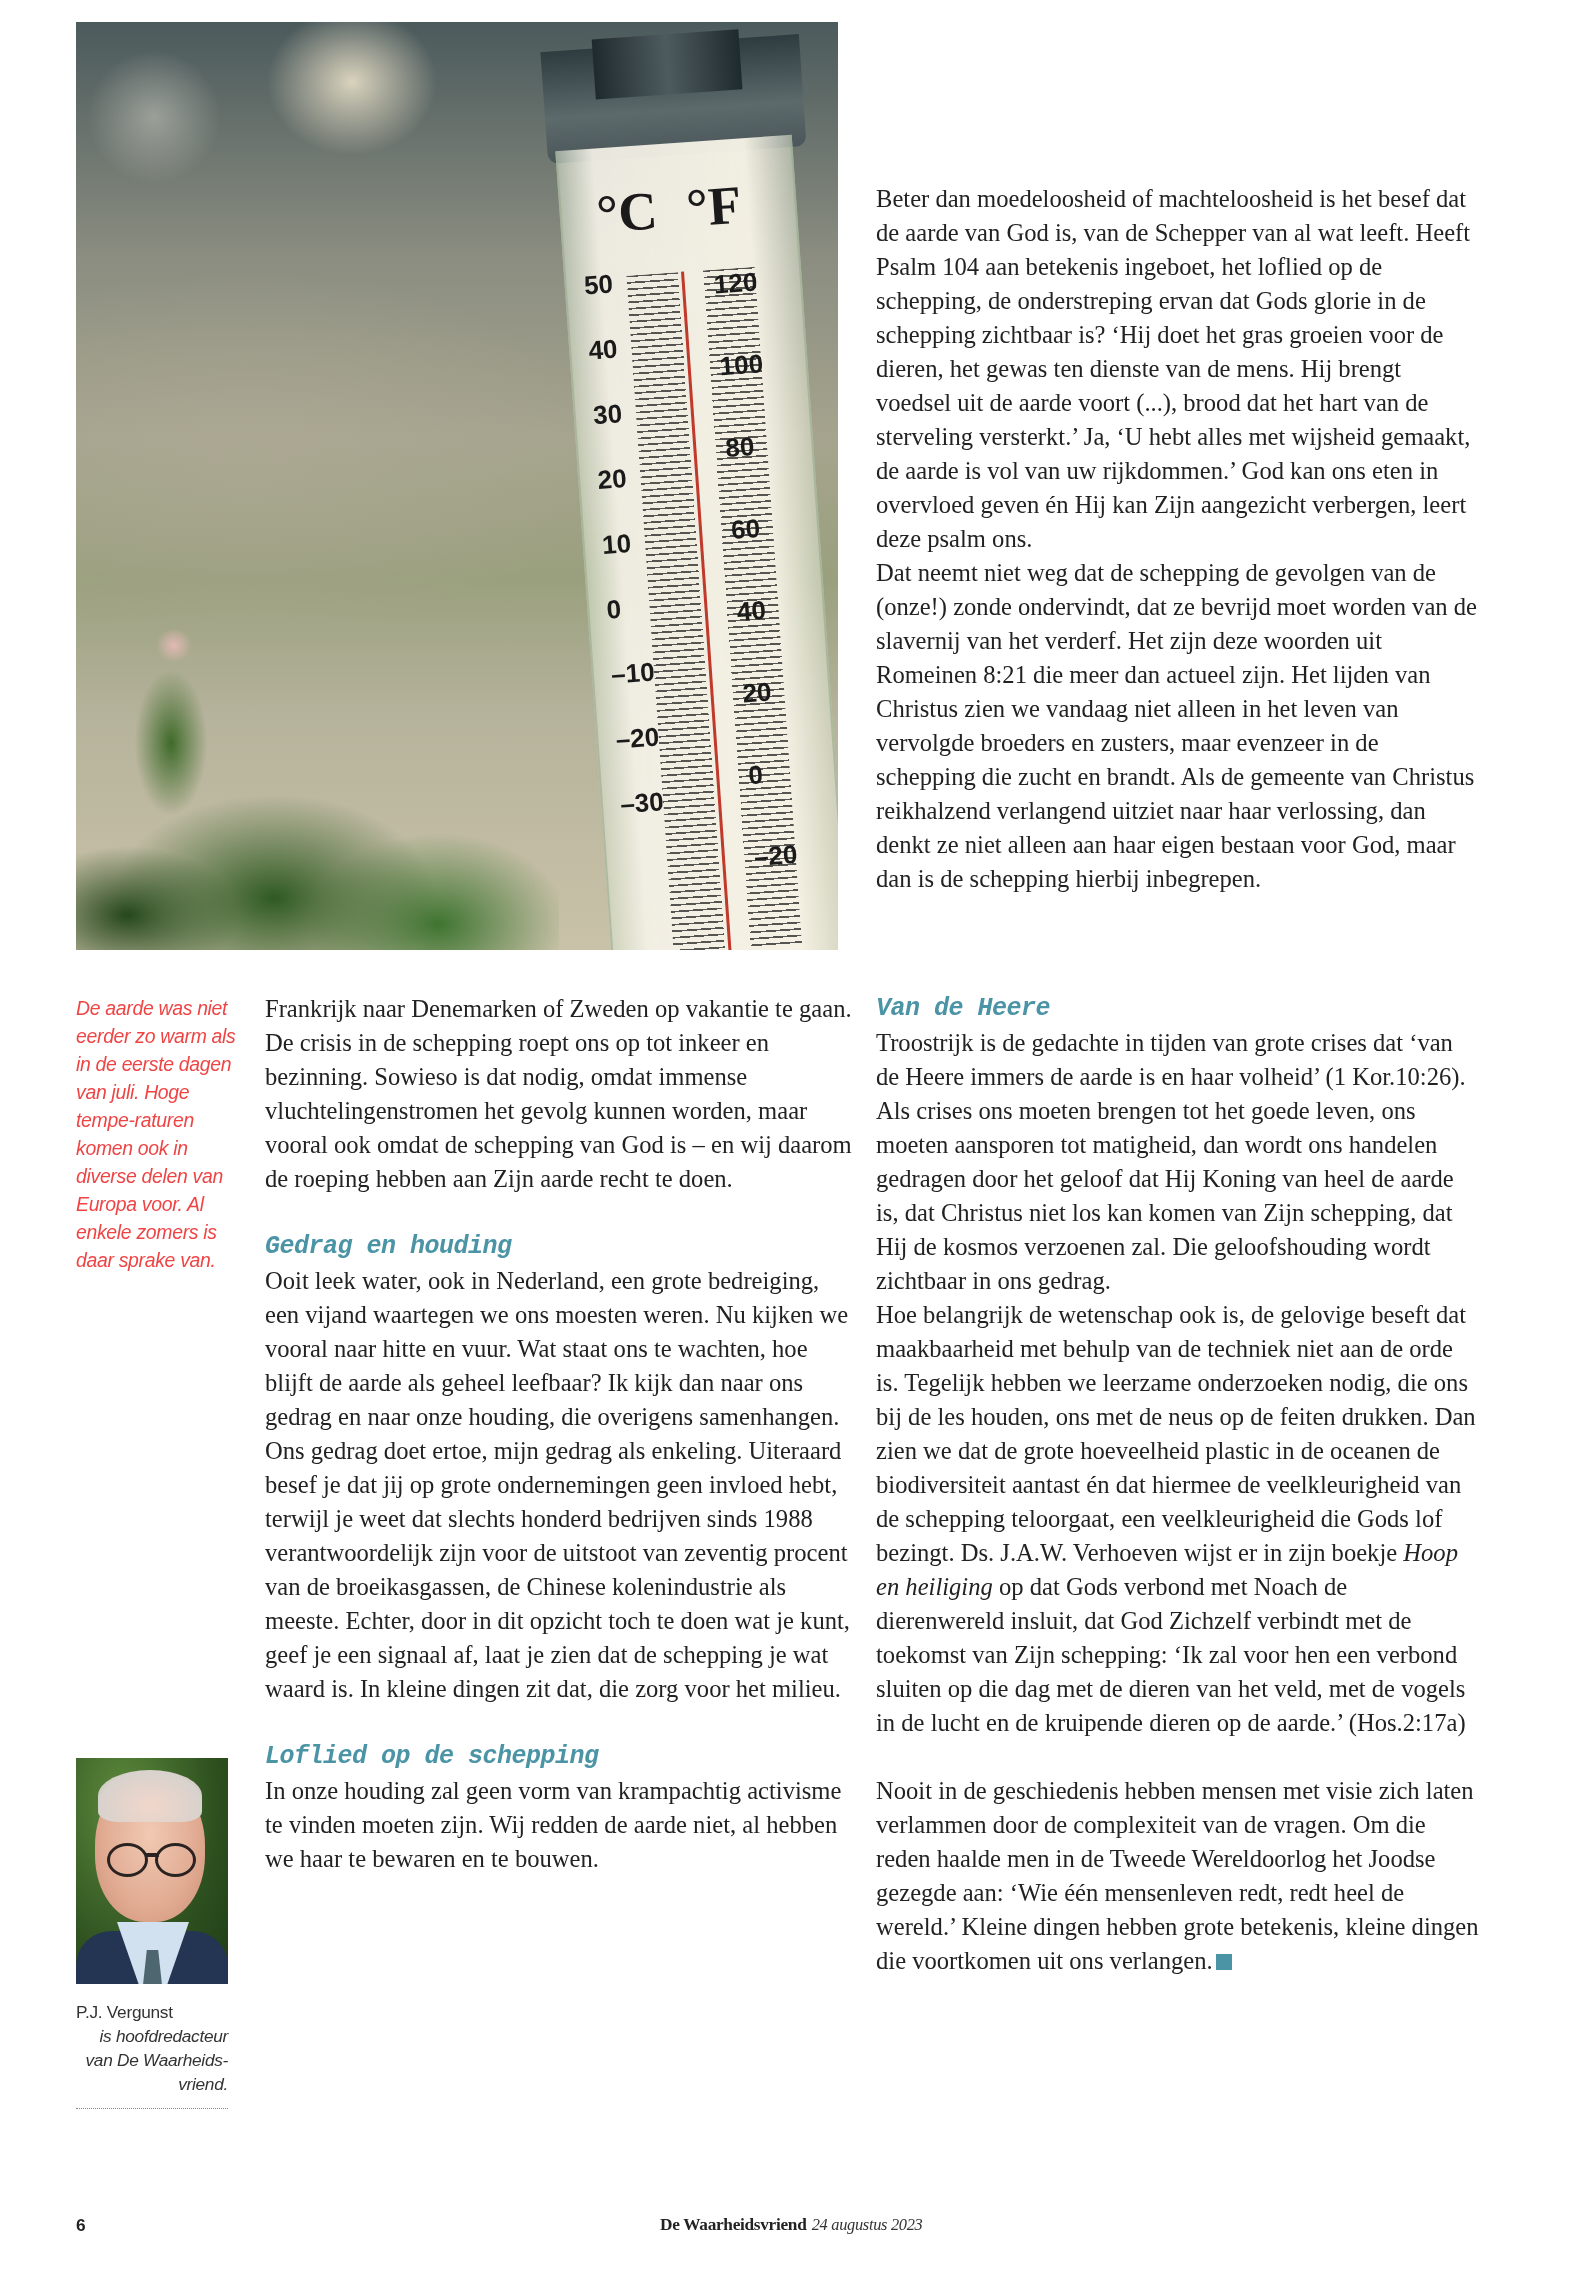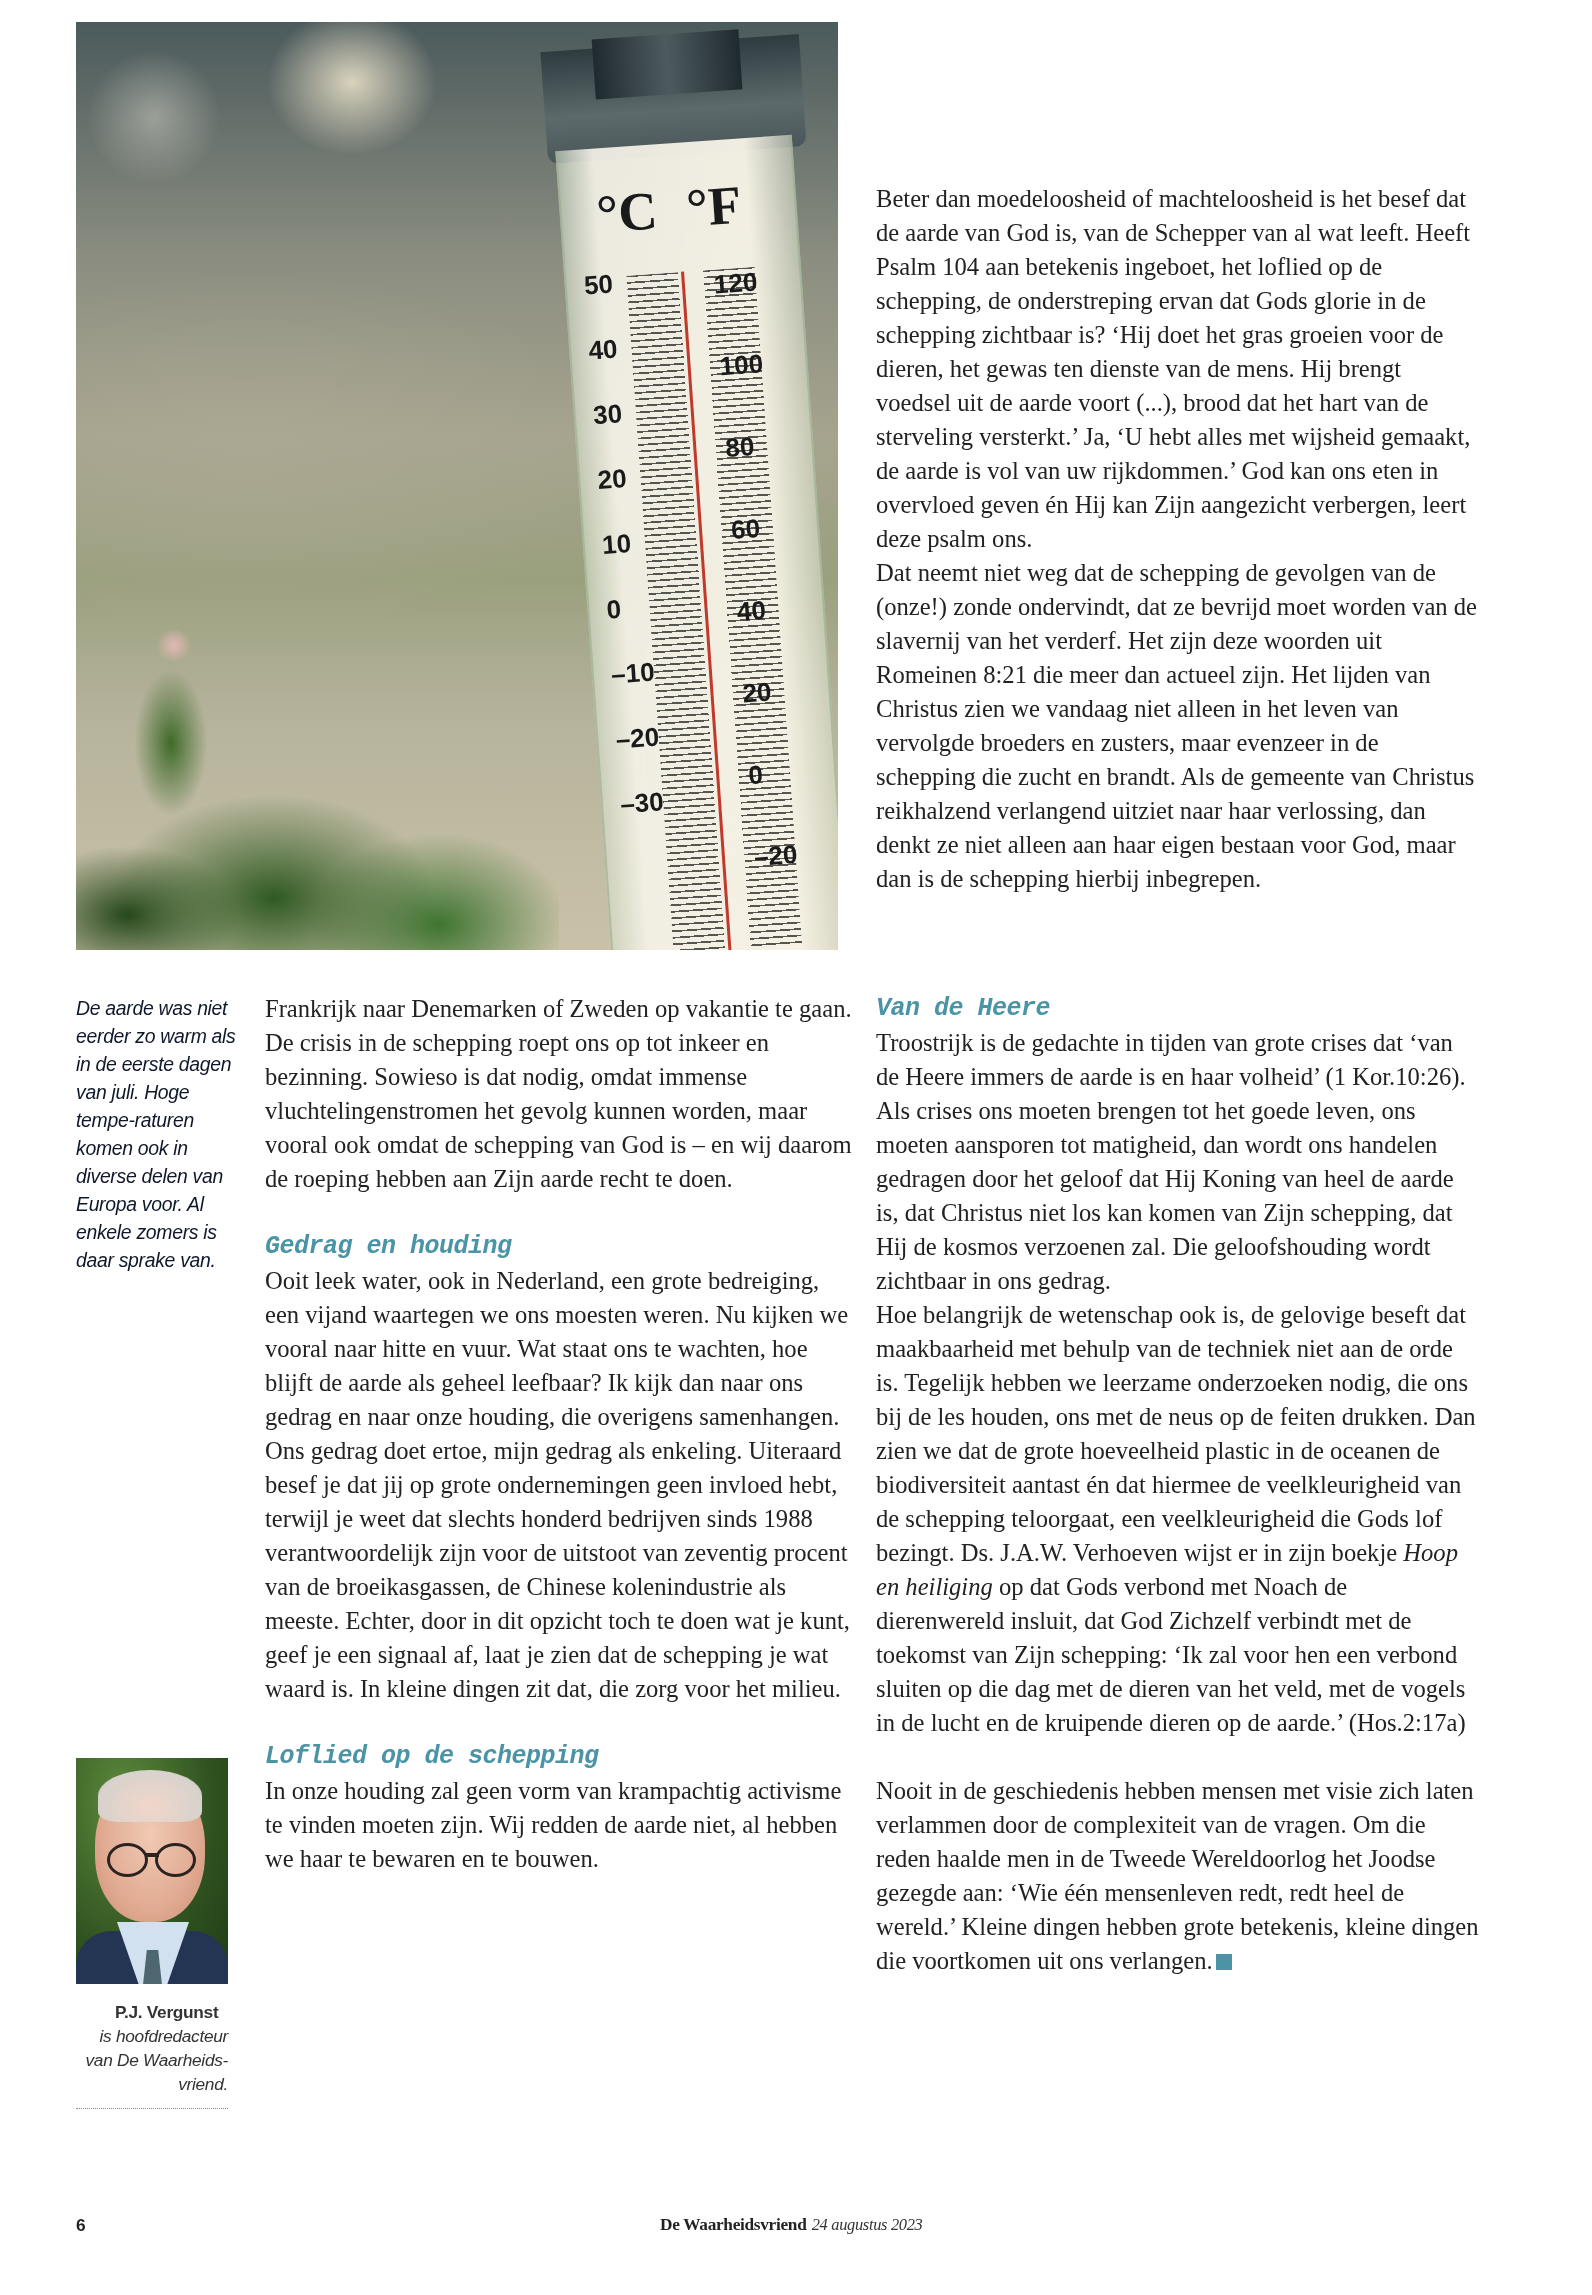--- a/index.html
+++ b/index.html
@@ -52,37 +52,37 @@
   .col .gap { height: 34px; }
   .col em { font-style: italic; }
   .end-mark { display: inline-block; width: 15.5px; height: 15.5px; background: #4a94a6; vertical-align: -0.9px; margin-left: 3.5px; }
 
   .col-right-top { left: 876px; top: 182px; width: 604px; }
   .col-mid { left: 265px; top: 992px; width: 587px; }
   .col-right { left: 876px; top: 992px; width: 604px; }
 
   
   .caption { position: absolute; left: 76px; top: 994px; width: 164px; font-family: "Liberation Sans", "DejaVu Sans", sans-serif;
-    font-style: italic; font-size: 19.4px; line-height: 28px; color: #0f172a; letter-spacing: -0.3px; }
+    font-style: italic; font-size: 19.4px; line-height: 28px; color: #ef4444; letter-spacing: -0.3px; }
   .author-photo { position: absolute; left: 76px; top: 1758px; width: 152px; height: 226px; overflow: hidden;
     background: radial-gradient(ellipse at 30% 20%, #5d8a3c 0%, #2f5220 60%, #1f3c16 100%); }
   .author-photo .head { position: absolute; left: 19px; top: 17.3px; width: 110px; height: 147px; border-radius: 48% 48% 45% 45%;
     background: radial-gradient(ellipse at 50% 40%, #f1c9b3 0%, #e1ab92 60%, #c88d74 100%); }
   .author-photo .hair { position: absolute; left: 22.4px; top: 12px; width: 104px; height: 52px; border-radius: 50% 50% 20% 20%;
     background: radial-gradient(ellipse at 50% 70%, #f1d6ca 0%, #d8d2cd 70%, #b9b3ad 100%); }
   .author-photo .glasses { position: absolute; top: 85px; width: 35px; height: 28px; border: 3.5px solid #2a2322; border-radius: 50%; }
   .author-photo .glasses.l { left: 31px; }
   .author-photo .glasses.r { left: 79px; }
   .author-photo .bridge { position: absolute; left: 69px; top: 95px; width: 14px; height: 3.5px; background: #2a2322; }
   .author-photo .suit { position: absolute; left: 0; top: 173px; width: 152px; height: 60px; background: #233553; border-radius: 35px 35px 0 0; }
   .author-photo .shirt { position: absolute; left: 41px; top: 164px; width: 72px; height: 62px; background: #d2e1ef; clip-path: polygon(0 0, 100% 0, 70% 100%, 30% 100%); }
   .author-photo .tie { position: absolute; left: 67px; top: 192px; width: 19px; height: 35px; background: #4e6670; clip-path: polygon(20% 0, 80% 0, 100% 100%, 0 100%); }
 
   .author-block { position: absolute; left: 76px; top: 2000px; width: 152px; font-family: "Liberation Sans", "DejaVu Sans", sans-serif; font-size: 17.3px; line-height: 24px; color: #333; }
-  .author-block .name { font-weight: bold; letter-spacing: -0.3px; margin-left: 39px; }
+  .author-block .name { font-weight: normal; letter-spacing: -0.3px; }
   .author-block .role { font-style: italic; letter-spacing: -0.3px; text-align: right; }
   .author-rule { position: absolute; left: 76px; top: 2108px; width: 152px; border-top: 1.7px dotted #888; }
 
   
   .footer-page { position: absolute; left: 76px; top: 2215px; font-family: "Liberation Sans", "DejaVu Sans", sans-serif; font-weight: bold; font-size: 17.3px; color: #222; }
   .footer-pub { position: absolute; left: 660px; top: 2215px; font-family: Liberation Serif, serif; font-size: 17.3px; color: #222; white-space: nowrap; letter-spacing: -0.3px; }
   .footer-pub .title { font-weight: bold; }
   .footer-pub .date { font-style: italic; font-size: 16.4px; margin-left: 5.2px; color: #333; }
 </style>
 </head>

